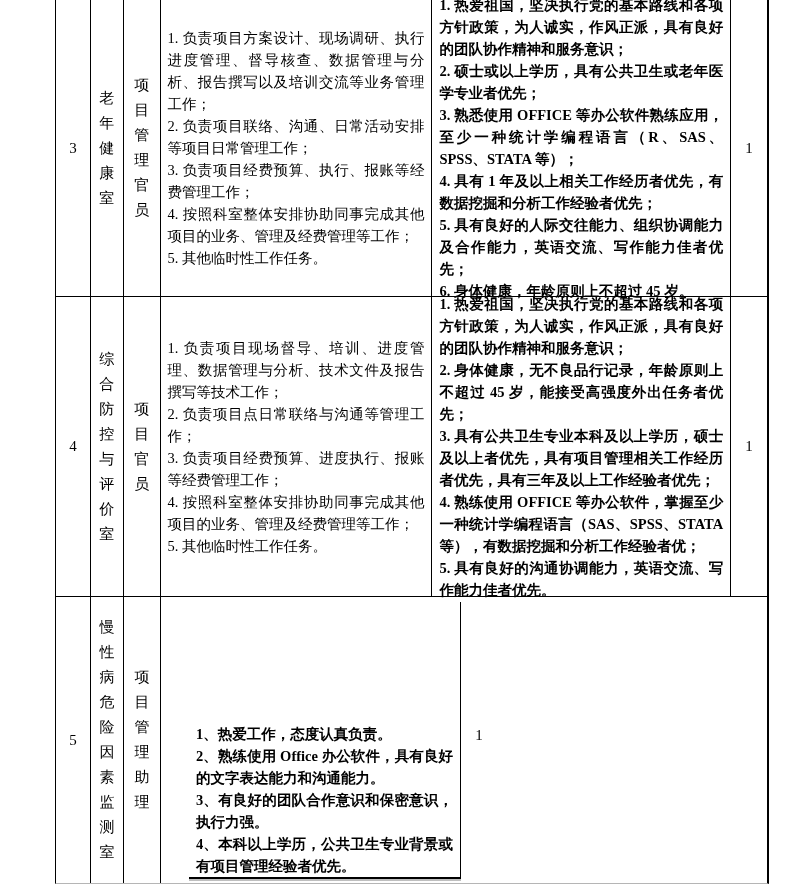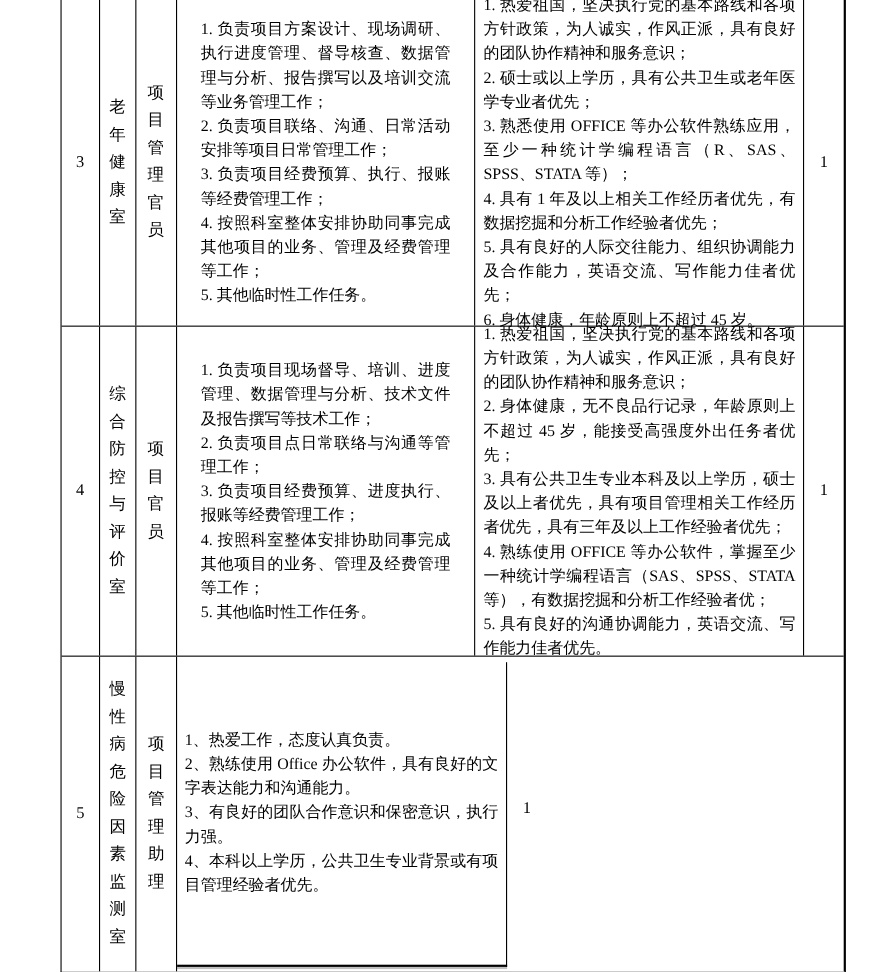--- a/index.html
+++ b/index.html
@@ -34,22 +34,22 @@
     display: flex;
     align-items: center;
     justify-content: center;
     height: 100%;
     font-size: 15px;
   }
   .cell:last-child { border-right: none; }
   .c-seq  { width: 35px; }
   .c-dept { width: 33px; }
   .c-pos  { width: 37px; }
-  .c-duty { width: 273px; justify-content: center; padding: 0 22px; }
-  .c-req  { width: 300px; justify-content: flex-start; padding: 0 7px; }
+  .c-duty { width: 273px; justify-content: center; padding: 0 7px; }
+  .c-req  { width: 300px; justify-content: flex-start; padding: 0 7px; font-weight: bold; }
   .c-cnt  { width: 36px; }
   .para {
     white-space: pre-line;
     font-size: 14.5px;
     line-height: 22px;
     text-align: justify;
     text-justify: inter-ideograph;
     width: 100%;
   }
   .vtext {
@@ -59,22 +59,23 @@
   }
   
   .row-5 .c-req { border-right: none; padding: 0; }
   .cut-box {
     width: 100%;
     height: 277px;
     border-right: 1px solid #000;
     border-bottom: 2px solid #000;
     box-shadow: 0 2px 0 rgba(0,0,0,0.25);
     display: flex;
-    align-items: center;
+    align-items: flex-end;
     padding: 0 7px;
+    margin-left: 28px;
   }
   .row-5 .c-cnt { align-items: flex-start; }
   .cut-box-plain {
     height: 277px;
     width: 100%;
     display: flex;
     align-items: center;
     justify-content: center;
   }
 </style>

